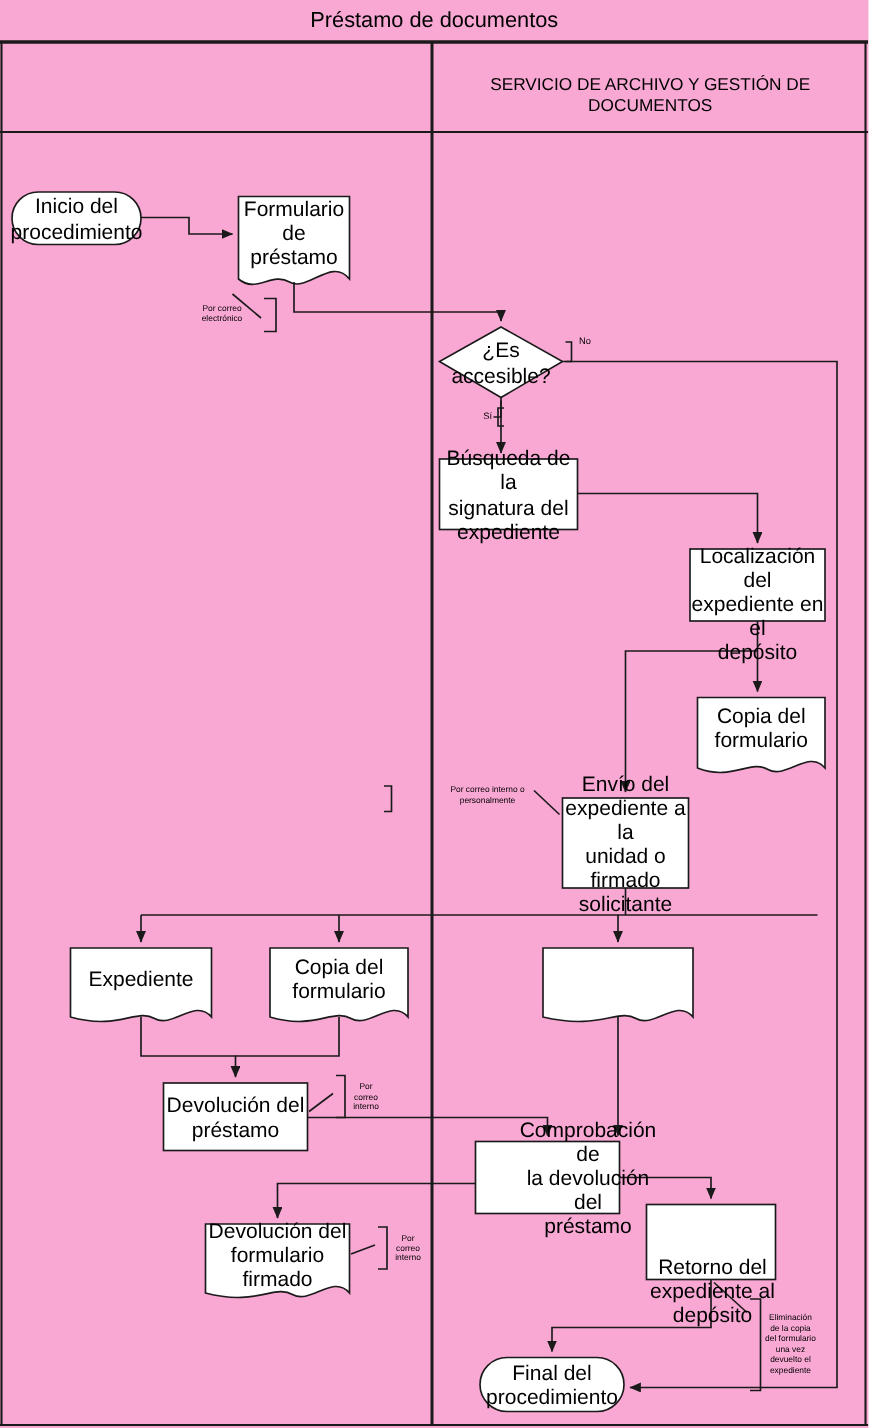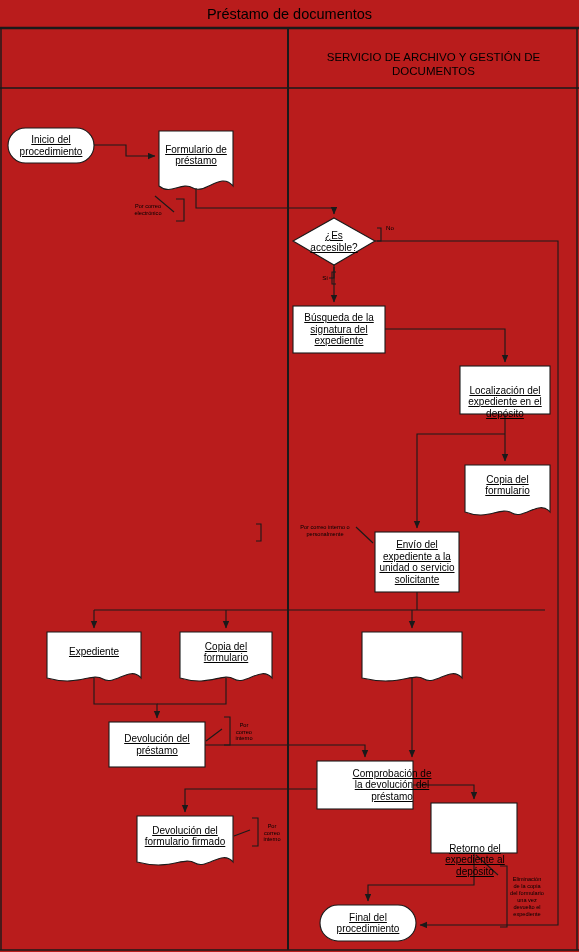--- a/index.html
+++ b/index.html
@@ -1,24 +1,24 @@
 <!DOCTYPE html>
 <html><head>
 <meta charset="utf-8">
 <style>
   html,body{margin:0;padding:0;background:#fff;}
   body{font-family:"Liberation Sans",sans-serif;color:#000;}
-  #page{position:relative;width:579px;height:952px;background:#b91c1c;overflow:hidden;}
+  #page{position:relative;width:579px;height:952px;background:#f9a8d4;overflow:hidden;}
   #svg{position:absolute;left:0;top:0;width:579px;height:952px;}
   .lbl{position:absolute;display:flex;align-items:center;justify-content:center;
        text-align:center;line-height:1.15;color:#000;pointer-events:none;}
   #title{position:absolute;left:0;top:3px;width:579px;height:22px;
          font-size:14.5px;display:flex;align-items:center;justify-content:center;}
   .lane-head{position:absolute;font-size:11.5px;}
-  .node{font-size:10px;text-decoration:underline;}
+  .node{font-size:14px;}
   .note{font-size:5.6px;line-height:1.25;}
   .branch{font-size:6.2px;}
 </style>
 </head>
 <body>
 
 <div id="page">
 
   <div id="title">Préstamo de documentos</div>
 
@@ -130,21 +130,21 @@
   <div class="lbl node" style="left:293px;top:306px;width:92px;height:47px;white-space:pre-line;">Búsqueda de la
 signatura del
 expediente</div>
   <div class="lbl node" style="left:460px;top:378px;width:90px;height:48px;white-space:pre-line;">Localización del
 expediente en el
 depósito</div>
   <div class="lbl node" style="left:465px;top:465px;width:85px;height:40px;white-space:pre-line;">Copia del
 formulario</div>
   <div class="lbl node" style="left:375px;top:532px;width:84px;height:60px;white-space:pre-line;">Envío del
 expediente a la
-unidad o servicio
+unidad o firmado
 solicitante</div>
   <div class="lbl node" style="left:47px;top:632px;width:94px;height:40px;white-space:pre-line;">Expediente</div>
   <div class="lbl node" style="left:180px;top:632px;width:92px;height:40px;white-space:pre-line;">Copia del
 formulario</div>
   <div class="lbl node" style="left:109px;top:722px;width:96px;height:45px;white-space:pre-line;">Devolución del
 préstamo</div>
   <div class="lbl node" style="left:317px;top:761px;width:96px;height:48px;white-space:pre-line;margin-left:27px;">Comprobación de
 la devolución del
 préstamo</div>
   <div class="lbl node" style="left:137px;top:816px;width:96px;height:40px;white-space:pre-line;">Devolución del

